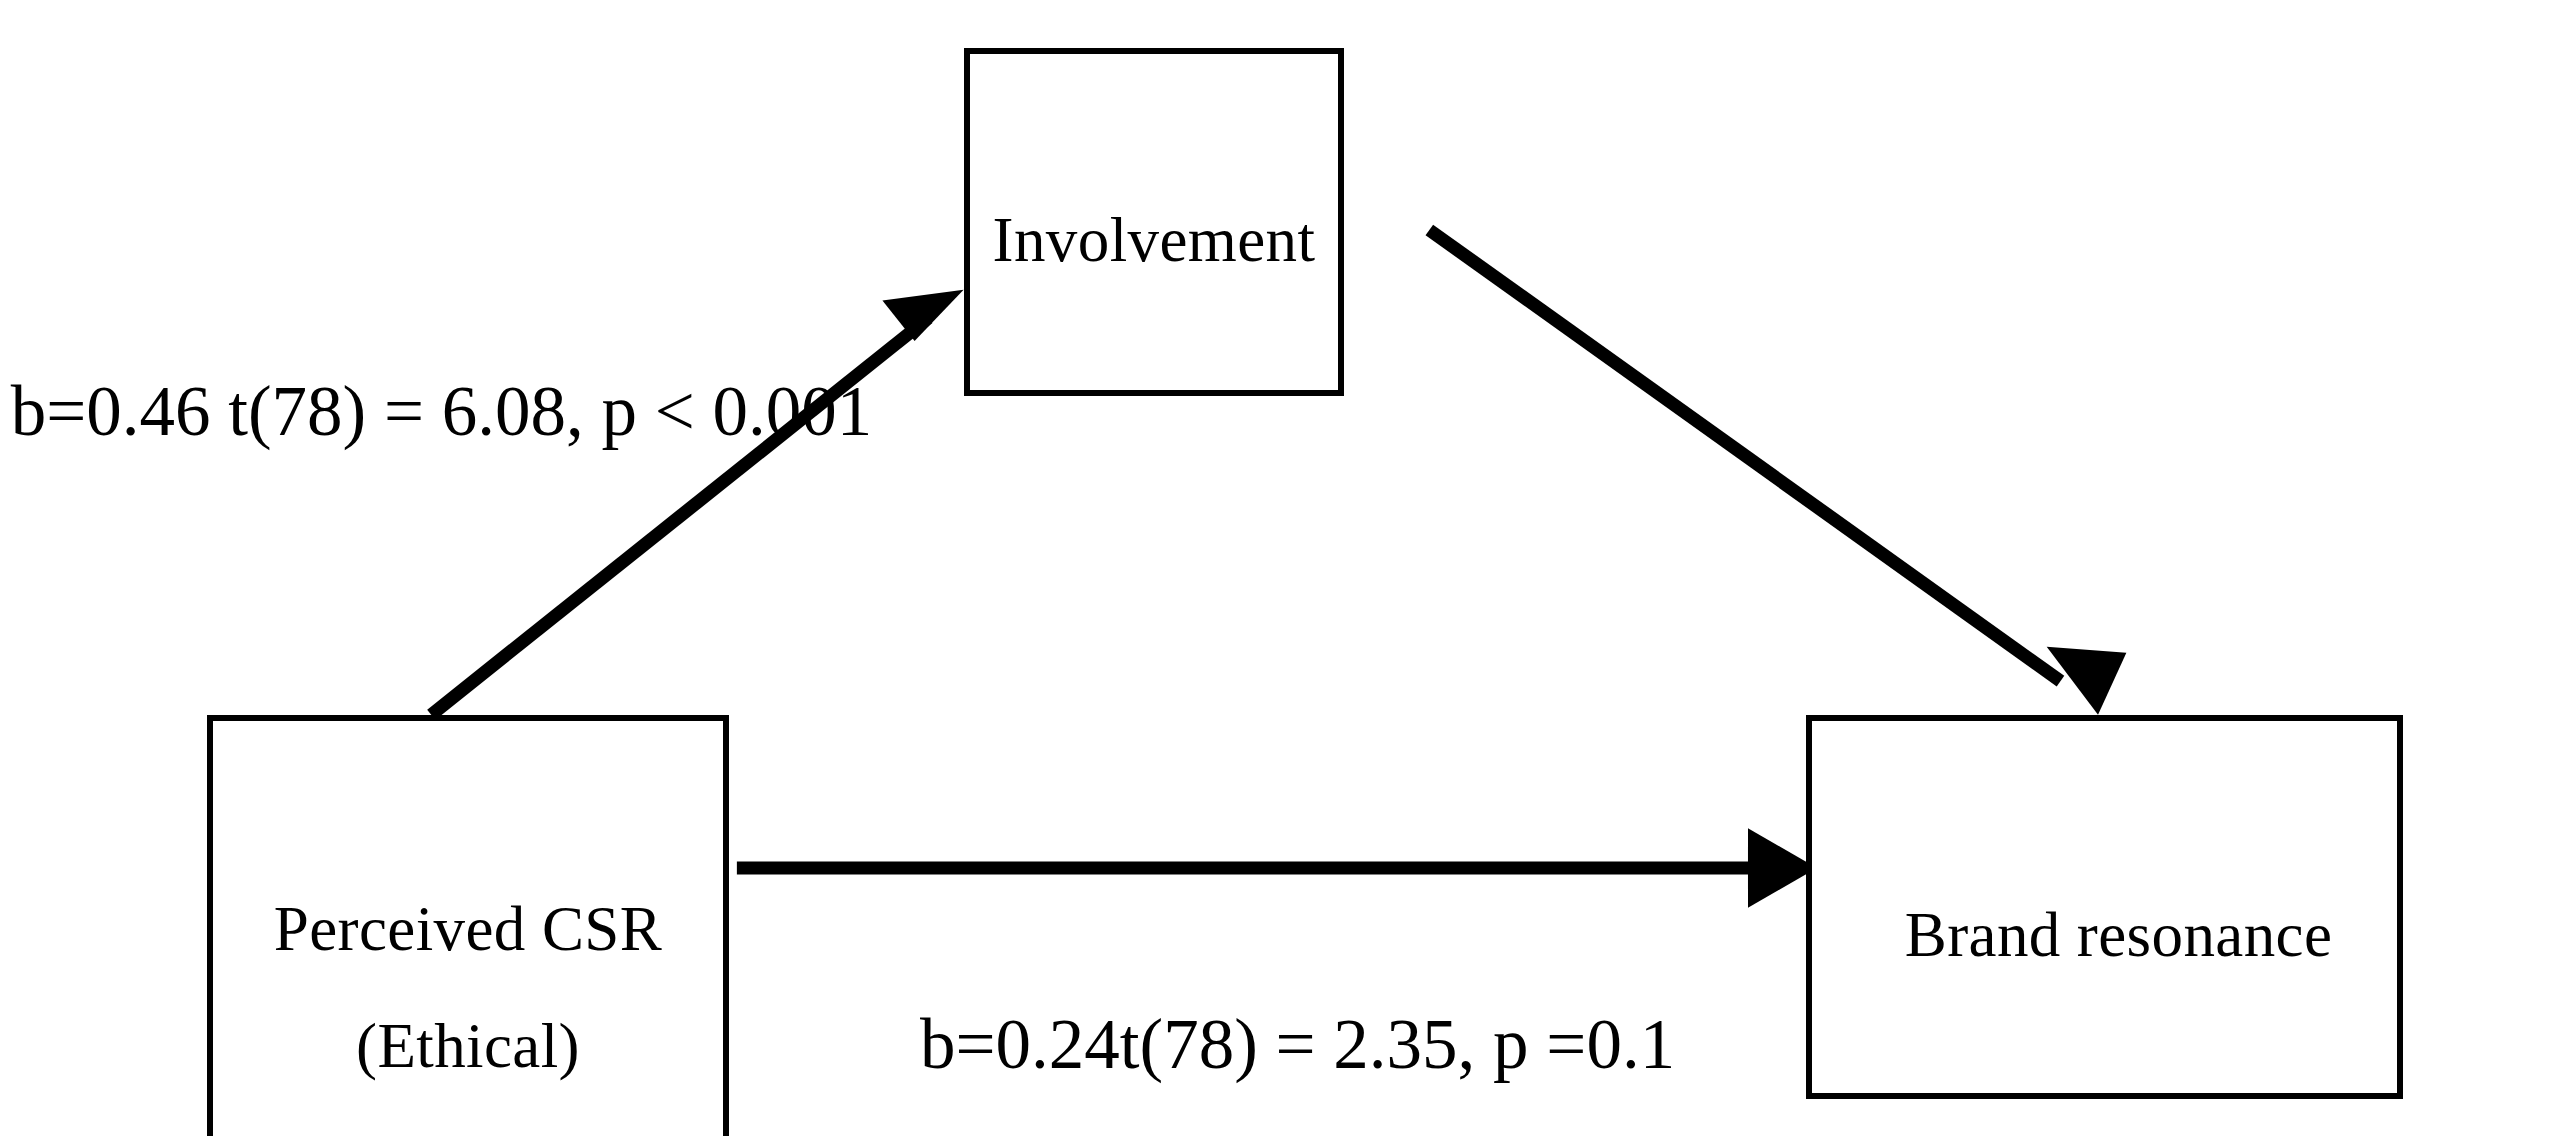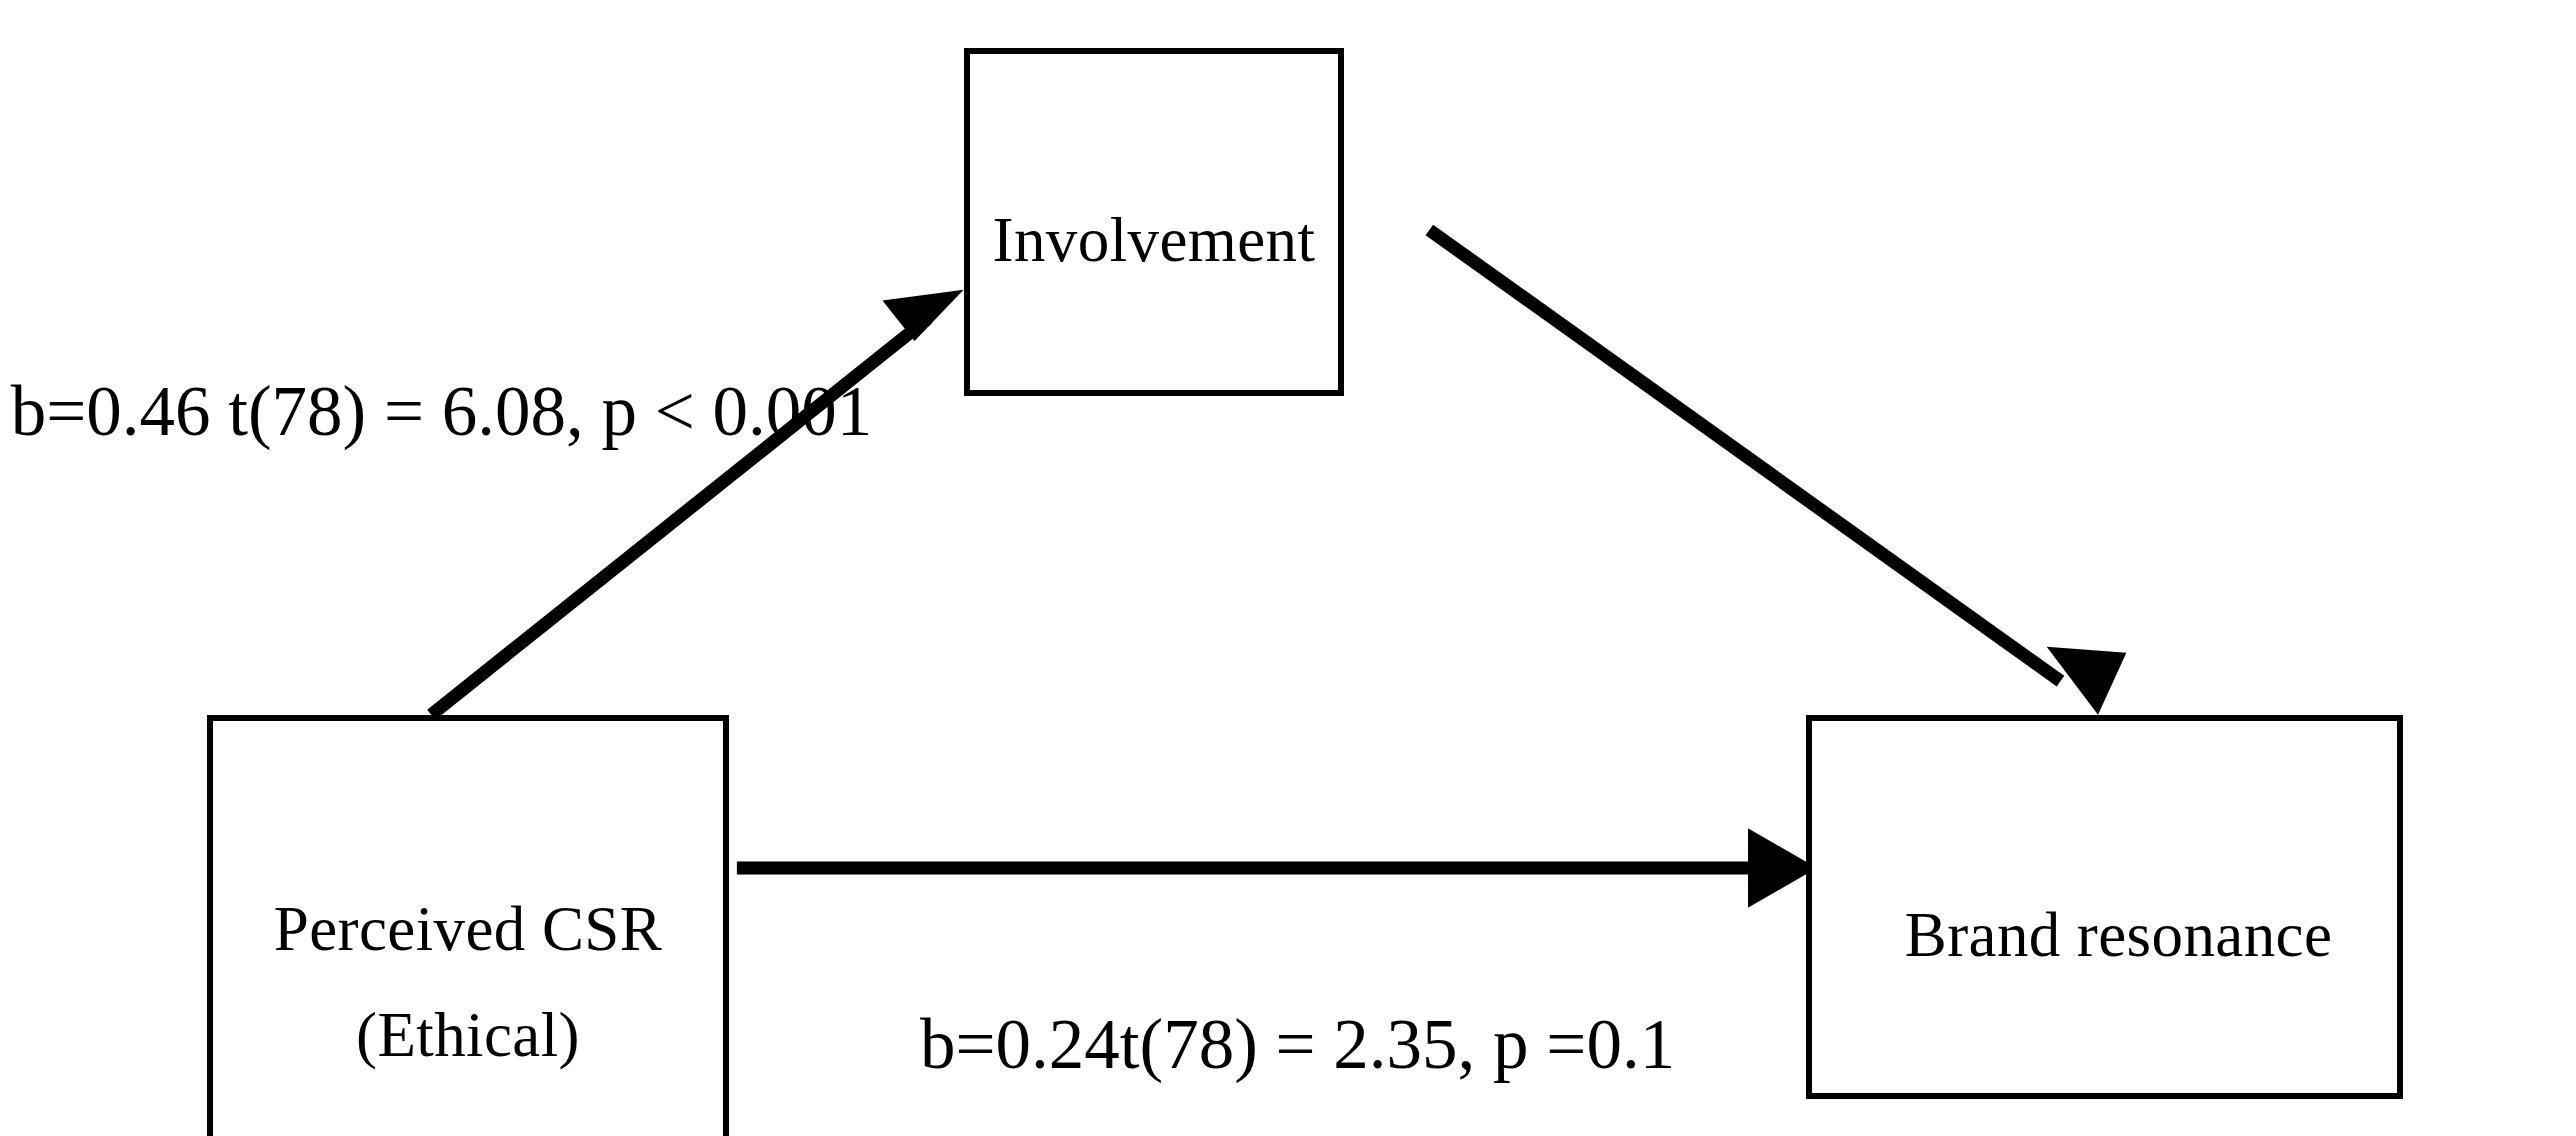--- a/index.html
+++ b/index.html
@@ -53,21 +53,21 @@
   }
   #node-perceived-csr {
     left: 207px;
     top: 715px;
     width: 522px;
     height: 450px;
     justify-content: flex-start;
     padding-top: 175px;
   }
   #node-perceived-csr .node-label + .node-label {
-    margin-top: 40px;
+    margin-top: 51px;
   }
   #node-brand-resonance {
     left: 1806px;
     top: 715px;
     width: 597px;
     height: 384px;
     justify-content: flex-start;
     padding-top: 181px;
     padding-left: 28px;
   }

